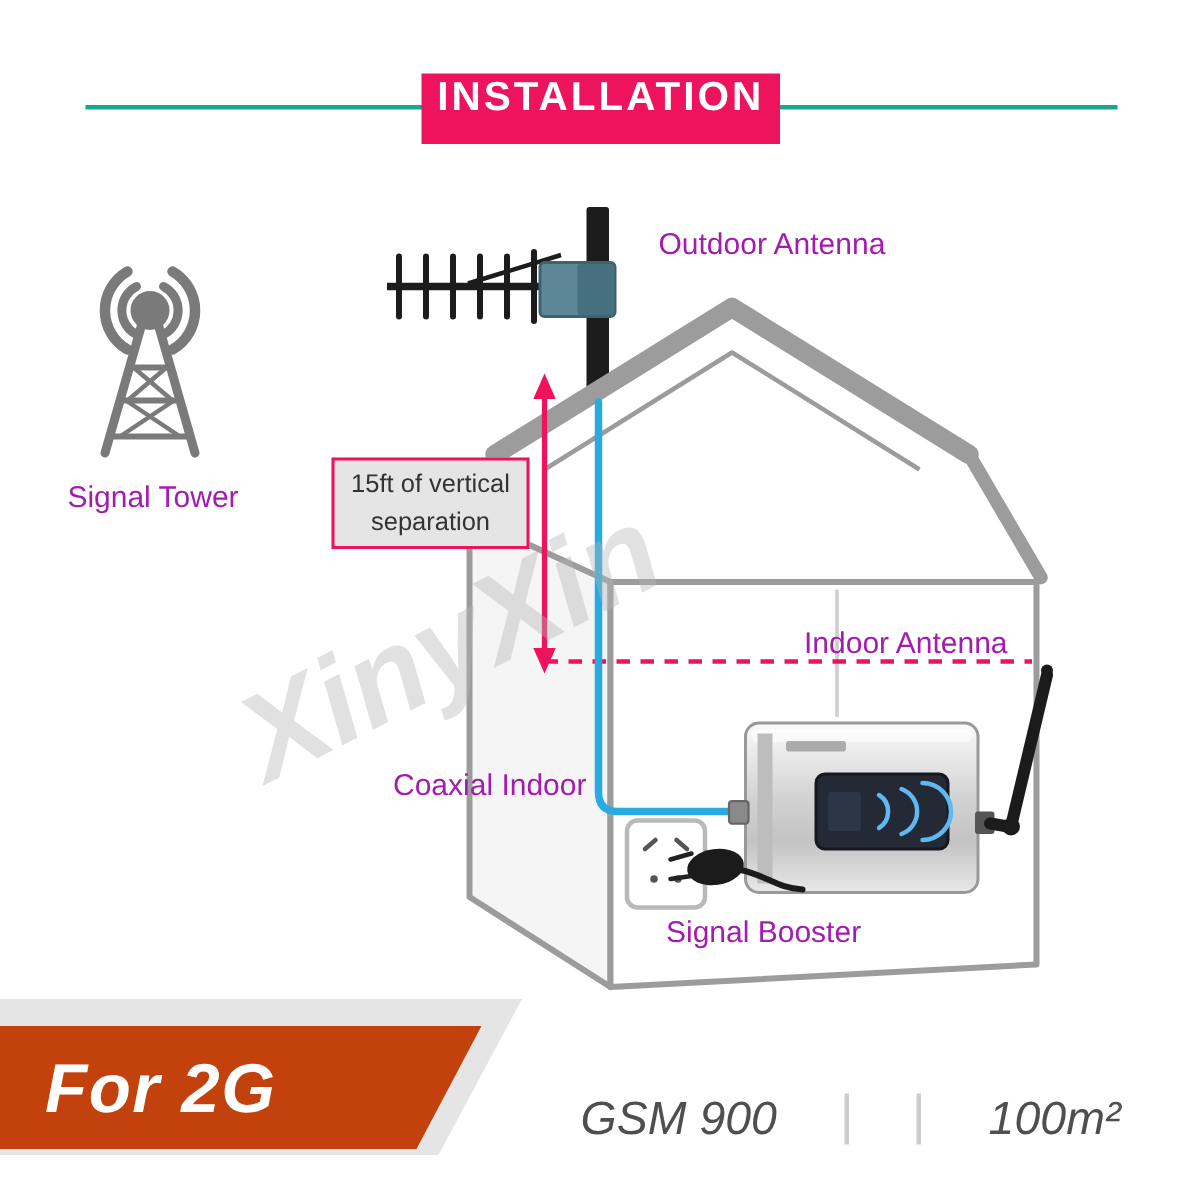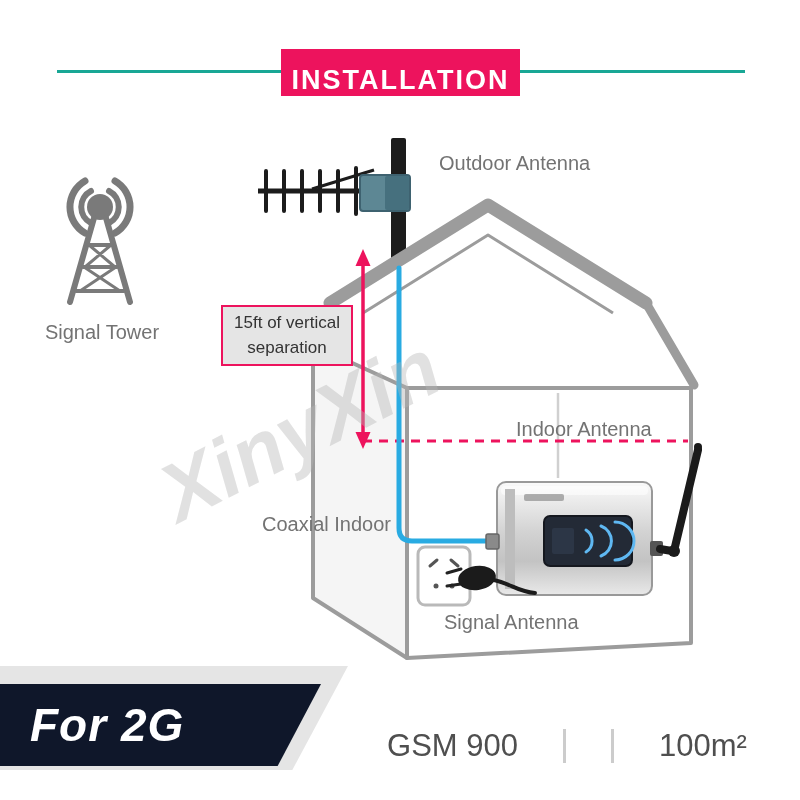--- a/index.html
+++ b/index.html
@@ -3,50 +3,50 @@
 <meta charset="utf-8">
 <style>
   * { margin:0; padding:0; box-sizing:border-box; }
   html,body { background:#ffffff; }
   body { font-family:"Liberation Sans","DejaVu Sans",sans-serif; }
   .stage { position:relative; width:800px; height:800px; background:#ffffff; overflow:hidden; }
   .abs { position:absolute; }
 
   .teal-line { left:57px; top:70px; width:688px; height:3px; background:#18A795; }
   .banner { left:281px; top:49px; width:239px; height:47px; background:#ED135D;
-            display:flex; align-items:flex-end; justify-content:center; }
+            display:flex; align-items:flex-start; justify-content:center; }
   .banner span { color:#ffffff; font-size:27px; font-weight:bold; letter-spacing:2px; }
 
   svg.diagram { left:0; top:0; }
 
-  .lbl { color:#737373; font-size:20px; white-space:nowrap; }
+  .lbl { color:#a21caf; font-size:20px; white-space:nowrap; }
   .lbl-tower   { left:36px;  top:321px; width:132px; text-align:center; }
   .lbl-outdoor { left:439px; top:152px; }
-  .lbl-indoor  { left:516px; top:418px; }
+  .lbl-indoor  { left:536px; top:418px; }
   .lbl-coax    { left:262px; top:513px; }
   .lbl-booster { left:444px; top:611px; }
 
   .sep-box { left:221px; top:305px; width:132px; background:#e5e5e5; border:2px solid #ED135D;
              text-align:center; font-size:17px; color:#333333; line-height:1.45; padding:4px 2px; }
   .sep-box span { display:block; }
 
   .watermark { left:40px; top:383px; width:520px; text-align:center; font-size:82px;
                font-weight:bold; font-style:italic; color:#b5b5b5; opacity:0.4;
                transform:rotate(-27deg); pointer-events:none; white-space:nowrap; }
 
   .footer-gray { left:0; top:666px; width:348px; height:104px; background:#e5e5e5;
                  clip-path:polygon(0 0,100% 0,84% 100%,0 100%); }
-  .footer-pink { left:0; top:684px; width:321px; height:82px; background:#0f172a;
+  .footer-pink { left:0; top:684px; width:321px; height:82px; background:#c2410c;
                  clip-path:polygon(0 0,100% 0,86.5% 100%,0 100%);
                  display:flex; align-items:center; padding-left:30px; }
   .footer-pink span { color:#ffffff; font-size:46px; font-weight:bold; font-style:italic; letter-spacing:1px; }
 
   .specs { left:342px; top:722px; width:450px; height:48px; display:flex;
            align-items:center; justify-content:space-evenly; }
-  .specs .spec { font-size:31px; color:#4f4f4f; white-space:nowrap; }
+  .specs .spec { font-size:31px; color:#4f4f4f; white-space:nowrap;font-style:italic; }
   .specs .divider { width:3px; height:34px; background:#cccccc; }
 </style>
 </head>
 <body>
 
 <div class="stage">
 
   <div class="abs teal-line"></div>
   <div class="abs banner">
     <span>INSTALLATION</span>
@@ -133,21 +133,21 @@
       <circle cx="674" cy="551" r="6" fill="#1b1b1b"></circle>
       <line x1="674" y1="551" x2="698" y2="450" stroke="#1b1b1b" stroke-width="8" stroke-linecap="round"></line>
       <circle cx="698" cy="447" r="4" fill="#1b1b1b"></circle>
     </g>
   </svg>
 
   <div class="abs lbl lbl-tower">Signal Tower</div>
   <div class="abs lbl lbl-outdoor">Outdoor Antenna</div>
   <div class="abs lbl lbl-indoor">Indoor Antenna</div>
   <div class="abs lbl lbl-coax">Coaxial Indoor</div>
-  <div class="abs lbl lbl-booster">Signal Antenna</div>
+  <div class="abs lbl lbl-booster">Signal Booster</div>
 
   <div class="abs sep-box">
     <span>15ft of vertical</span>
     <span>separation</span>
   </div>
 
   <div class="abs watermark">XinyXin</div>
 
   <div class="abs footer-gray"></div>
   <div class="abs footer-pink">

